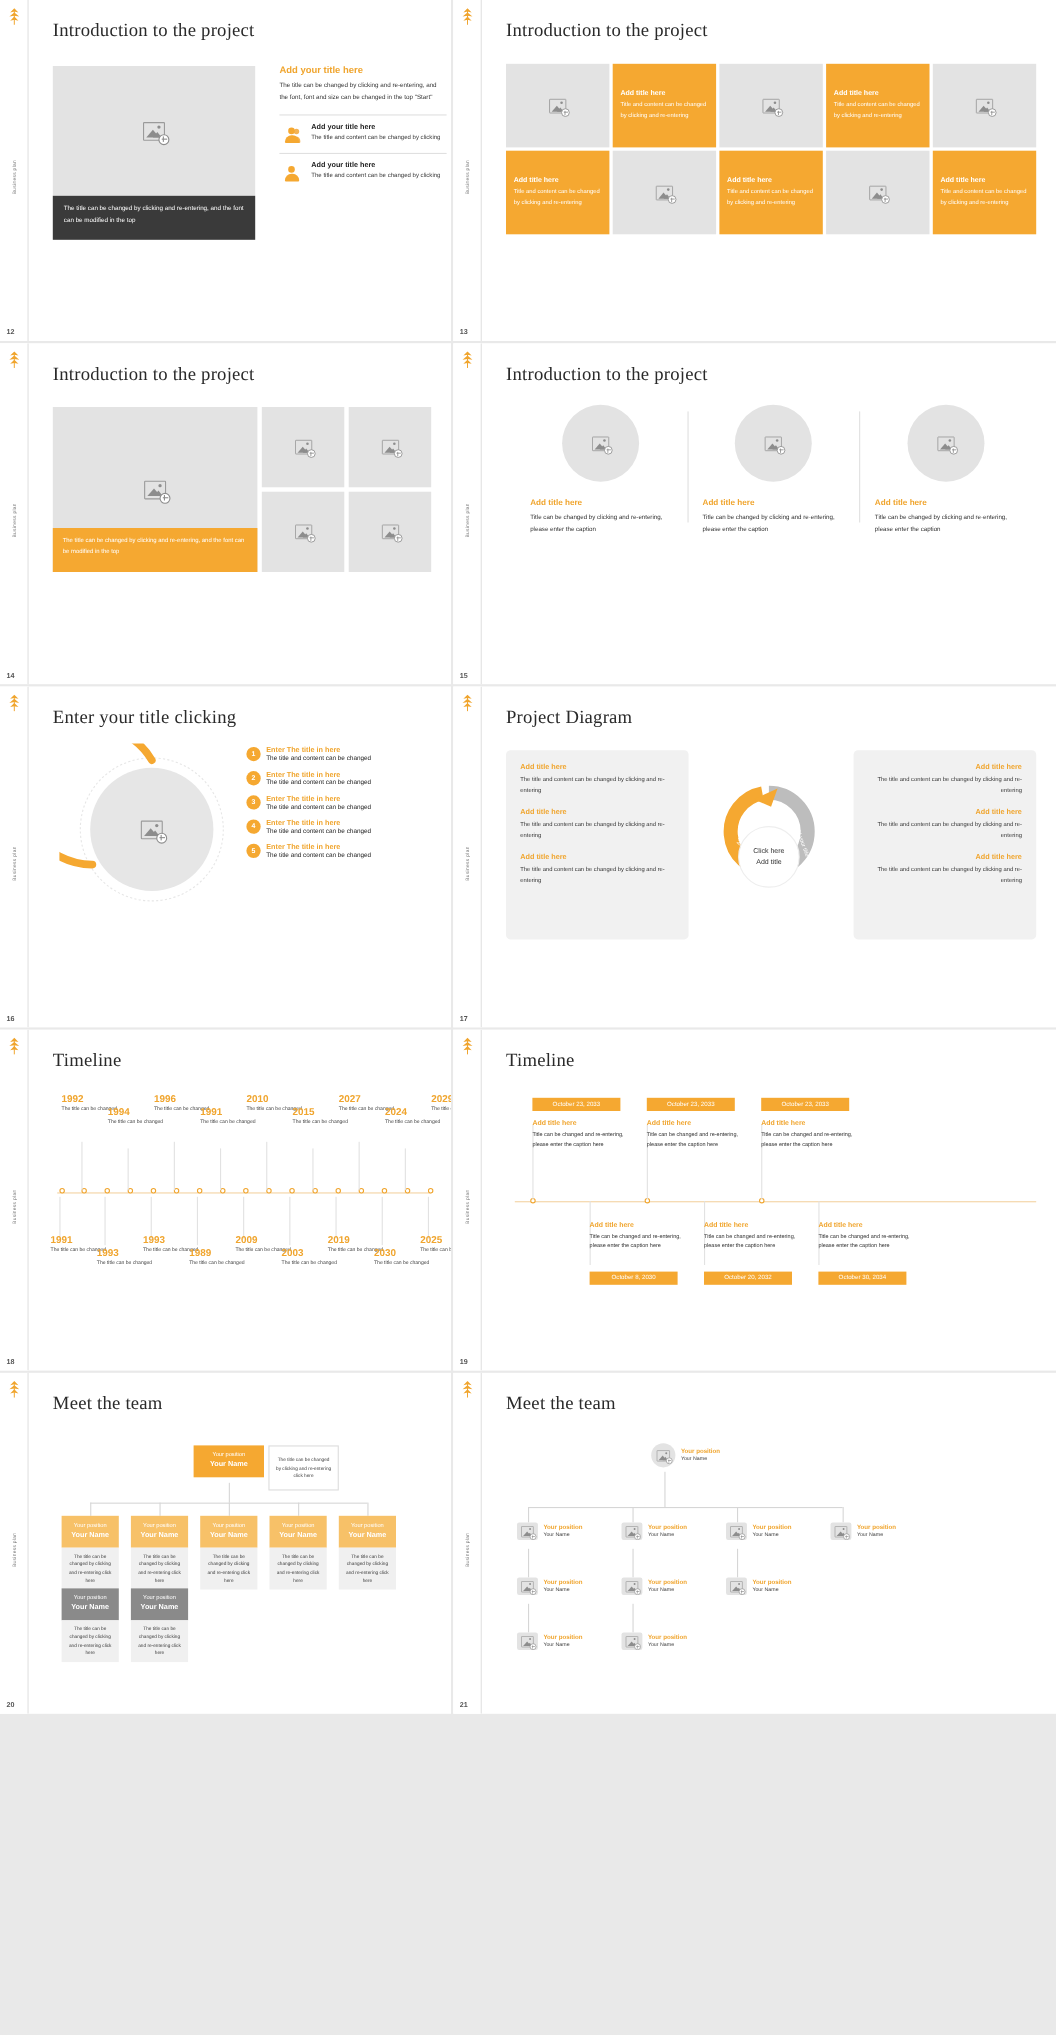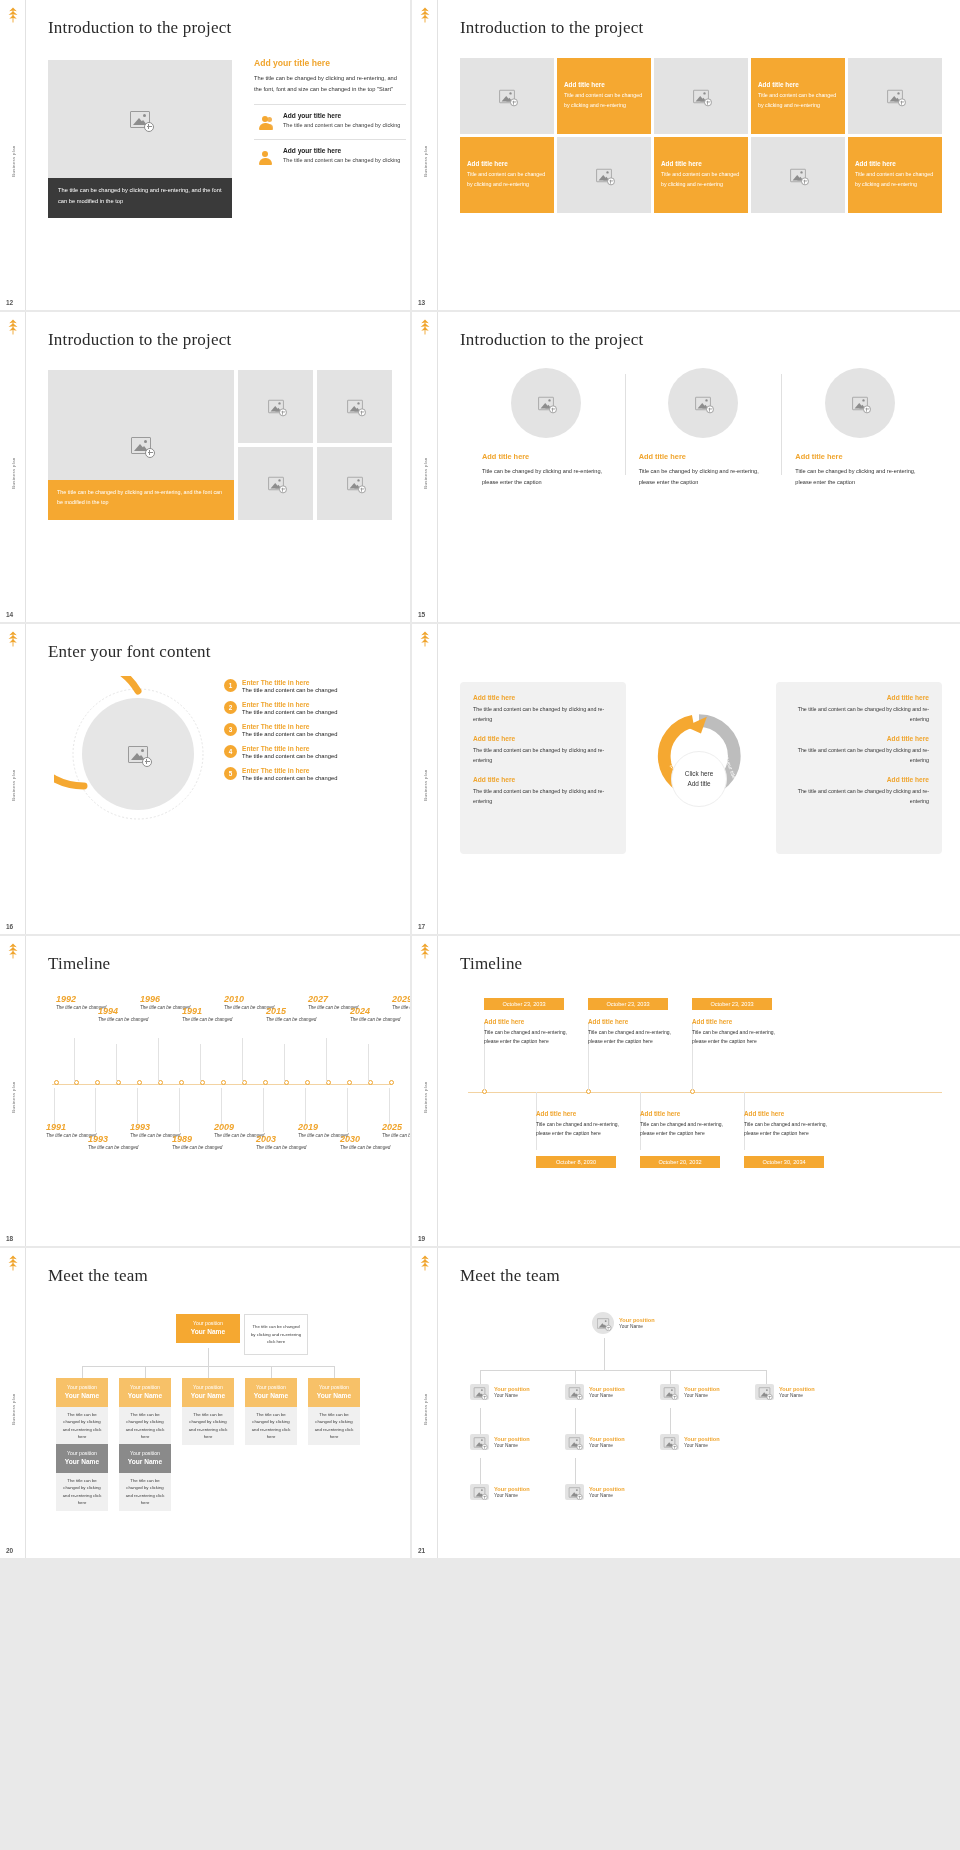--- a/index.html
+++ b/index.html
@@ -75,21 +75,21 @@
   .lih{ font-size:6.6px; font-weight:bold; color:#f0a52e; }
   .lip{ font-size:5.8px; color:#222; margin-top:1px;}
   
   .s17L,.s17R{ position:absolute; top:58px; width:166px; height:172px; background:#f1f1f1; border-radius:4px; padding:12px 13px;}
   .s17L{ left:22px;} .s17R{ right:18px; text-align:right;}
   .s17h{ font-size:6.6px; font-weight:bold; color:#f0a52e; margin-bottom:3px;}
   .s17p{ font-size:5.3px; color:#333; line-height:1.9; margin-bottom:11px;}
   .s17ring{ position:absolute; left:50%; top:132px; transform:translate(-50%,-50%); width:98px;height:98px;}
   .s17inner{ position:absolute; left:50%; top:50%; transform:translate(-50%,-50%); width:56px;height:56px;border-radius:50%;background:#fff; border:1px solid #eee; display:flex;flex-direction:column;align-items:center;justify-content:center; font-size:6.4px; color:#333; line-height:1.5;}
   
-  .tl{ position:absolute; left:22px; right:14px; top:52px; height:190px;font-style:italic;}
+  .tl{ position:absolute; left:22px; right:14px; top:52px; height:190px;}
   .tlline{ position:absolute; left:4px; right:4px; top:96px; height:1px; background:#f3d3a2;}
   .tick{ position:absolute; top:92px; width:5px;height:5px;border-radius:50%;border:1px solid #f0a52e;background:#fff;}
   .stem{ position:absolute; width:1px; background:#e2e2e2;}
   .ev{ position:absolute; width:58px;}
   .evy{ font-size:9px; font-weight:bold; color:#f0a52e; }
   .evt{ font-size:4.6px; color:#444; line-height:1.65; }
   
   .t19{ position:absolute; left:30px; right:18px; top:52px; height:190px;}
   .chip{ position:absolute; background:#f5a831; color:#fff; font-size:5.6px; padding:3px 6px; width:80px; text-align:center;}
   .b19h{ font-size:6.3px; font-weight:bold; color:#f0a52e; margin-bottom:3px;}
@@ -404,21 +404,21 @@
             <path d="M12 2 L7 7 L12 6 L17 7Z"></path>
             <path d="M12 7 L6 12 L12 11 L18 12Z"></path>
             <path d="M12 12 L7 17 L12 16 L17 17Z"></path>
             <rect x="11.4" y="5" width="1.2" height="17"></rect>
           </g>
         </svg>
       <div class="vlabel">Business plan</div>
       <div class="pnum">16</div>
     </div>
     <div class="body">
-      <div class="title">Enter your font content</div>
+      <div class="title">Enter your title clicking</div>
       <div class="s16wrap">
         <svg width="170" height="180" viewBox="0 0 170 180" style="position:absolute;left:0;top:0">
           <circle cx="84" cy="78" r="65" fill="none" stroke="#e6e6e6" stroke-width="1" stroke-dasharray="2 2"></circle>
           <path d="M 84 15 A 63 63 0 1 0 30 110" fill="none" stroke="#f5a831" stroke-width="7" stroke-linecap="round"></path>
         </svg>
         <div class="s16circ">
             <div class="phicon">
               <div class="fr"></div>
               <div class="mt"></div>
               <div class="mt2"></div>
@@ -474,20 +474,21 @@
             <path d="M12 2 L7 7 L12 6 L17 7Z"></path>
             <path d="M12 7 L6 12 L12 11 L18 12Z"></path>
             <path d="M12 12 L7 17 L12 16 L17 17Z"></path>
             <rect x="11.4" y="5" width="1.2" height="17"></rect>
           </g>
         </svg>
       <div class="vlabel">Business plan</div>
       <div class="pnum">17</div>
     </div>
     <div class="body">
+      <div class="title">Project Diagram</div>
       <div class="s17L">
         <div class="s17h">Add title here</div>
         <div class="s17p">The title and content can be changed by clicking and re-entering</div>
         <div class="s17h">Add title here</div>
         <div class="s17p">The title and content can be changed by clicking and re-entering</div>
         <div class="s17h">Add title here</div>
         <div class="s17p">The title and content can be changed by clicking and re-entering</div>
       </div>
       <div class="s17R">
         <div class="s17h">Add title here</div>

